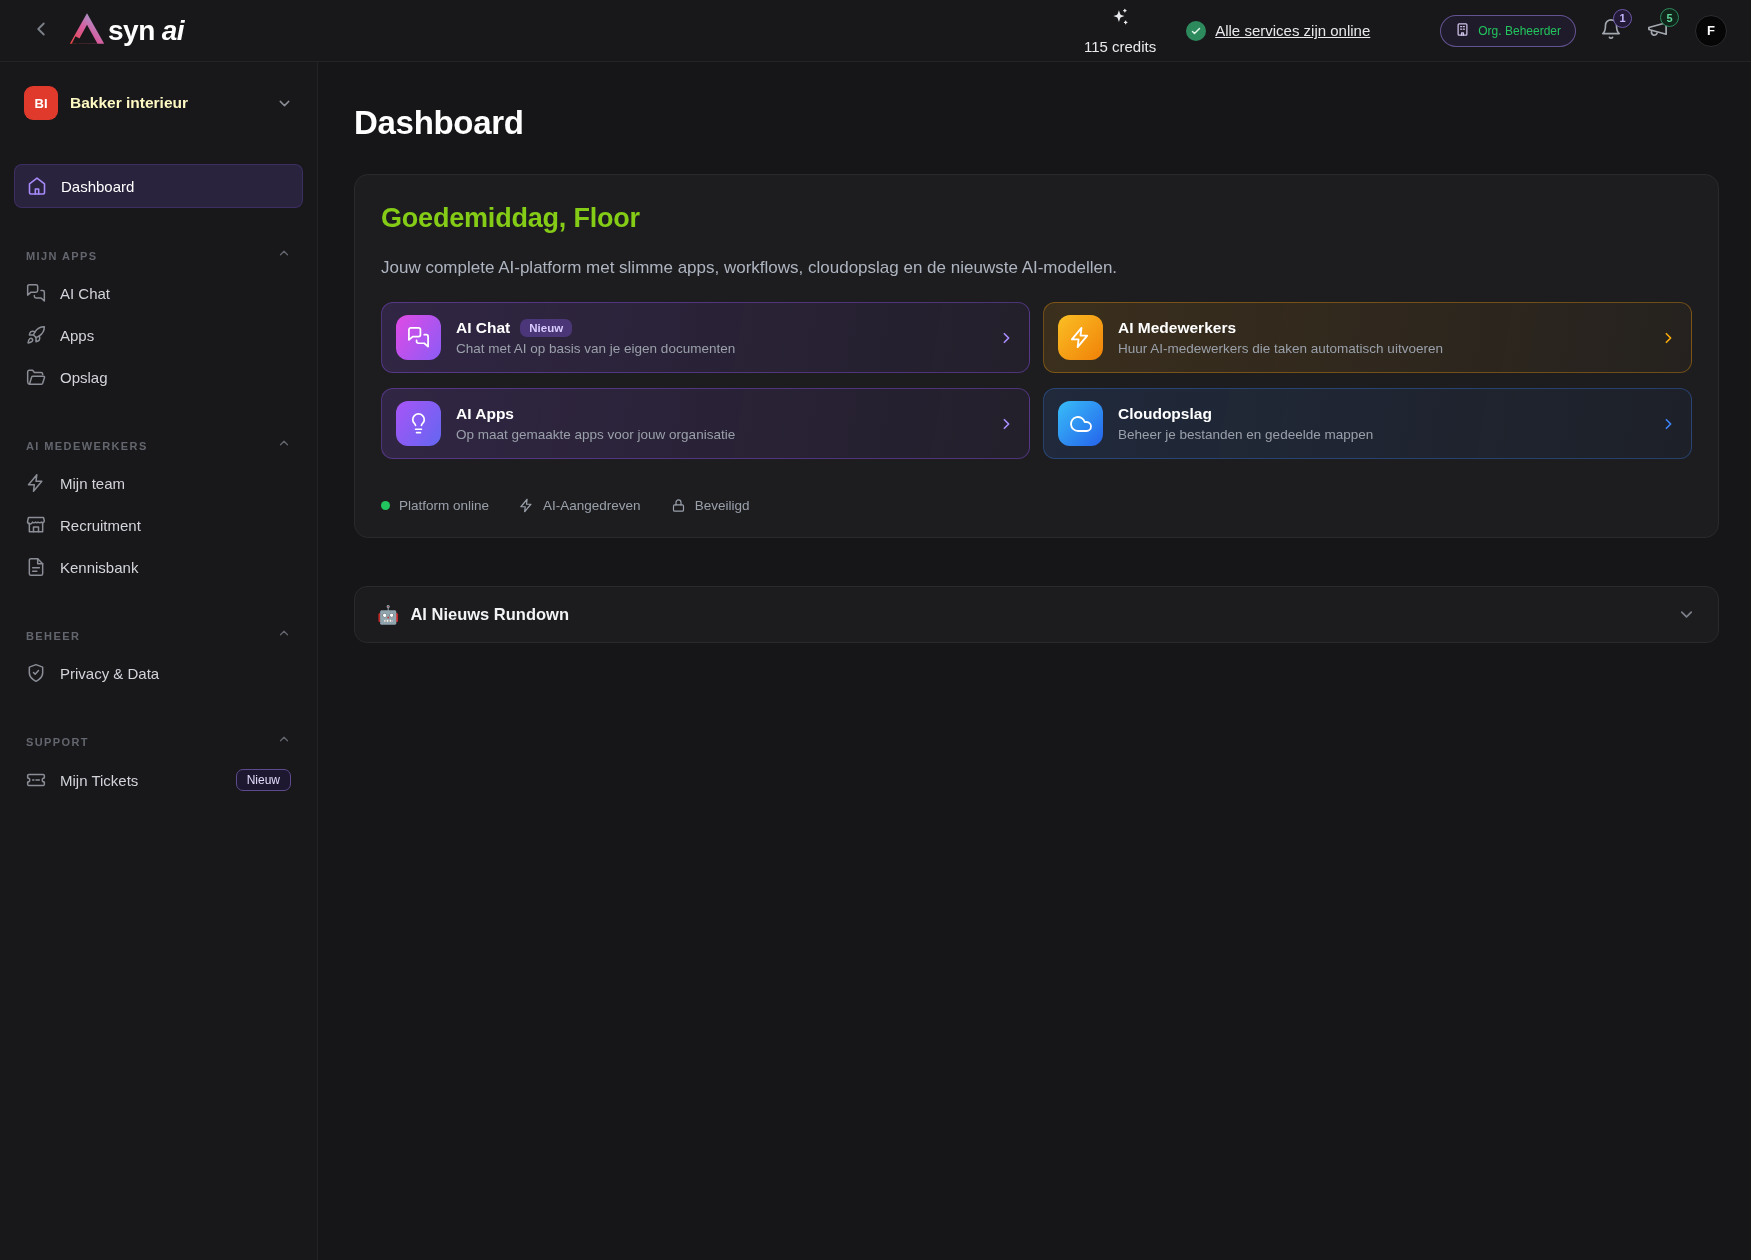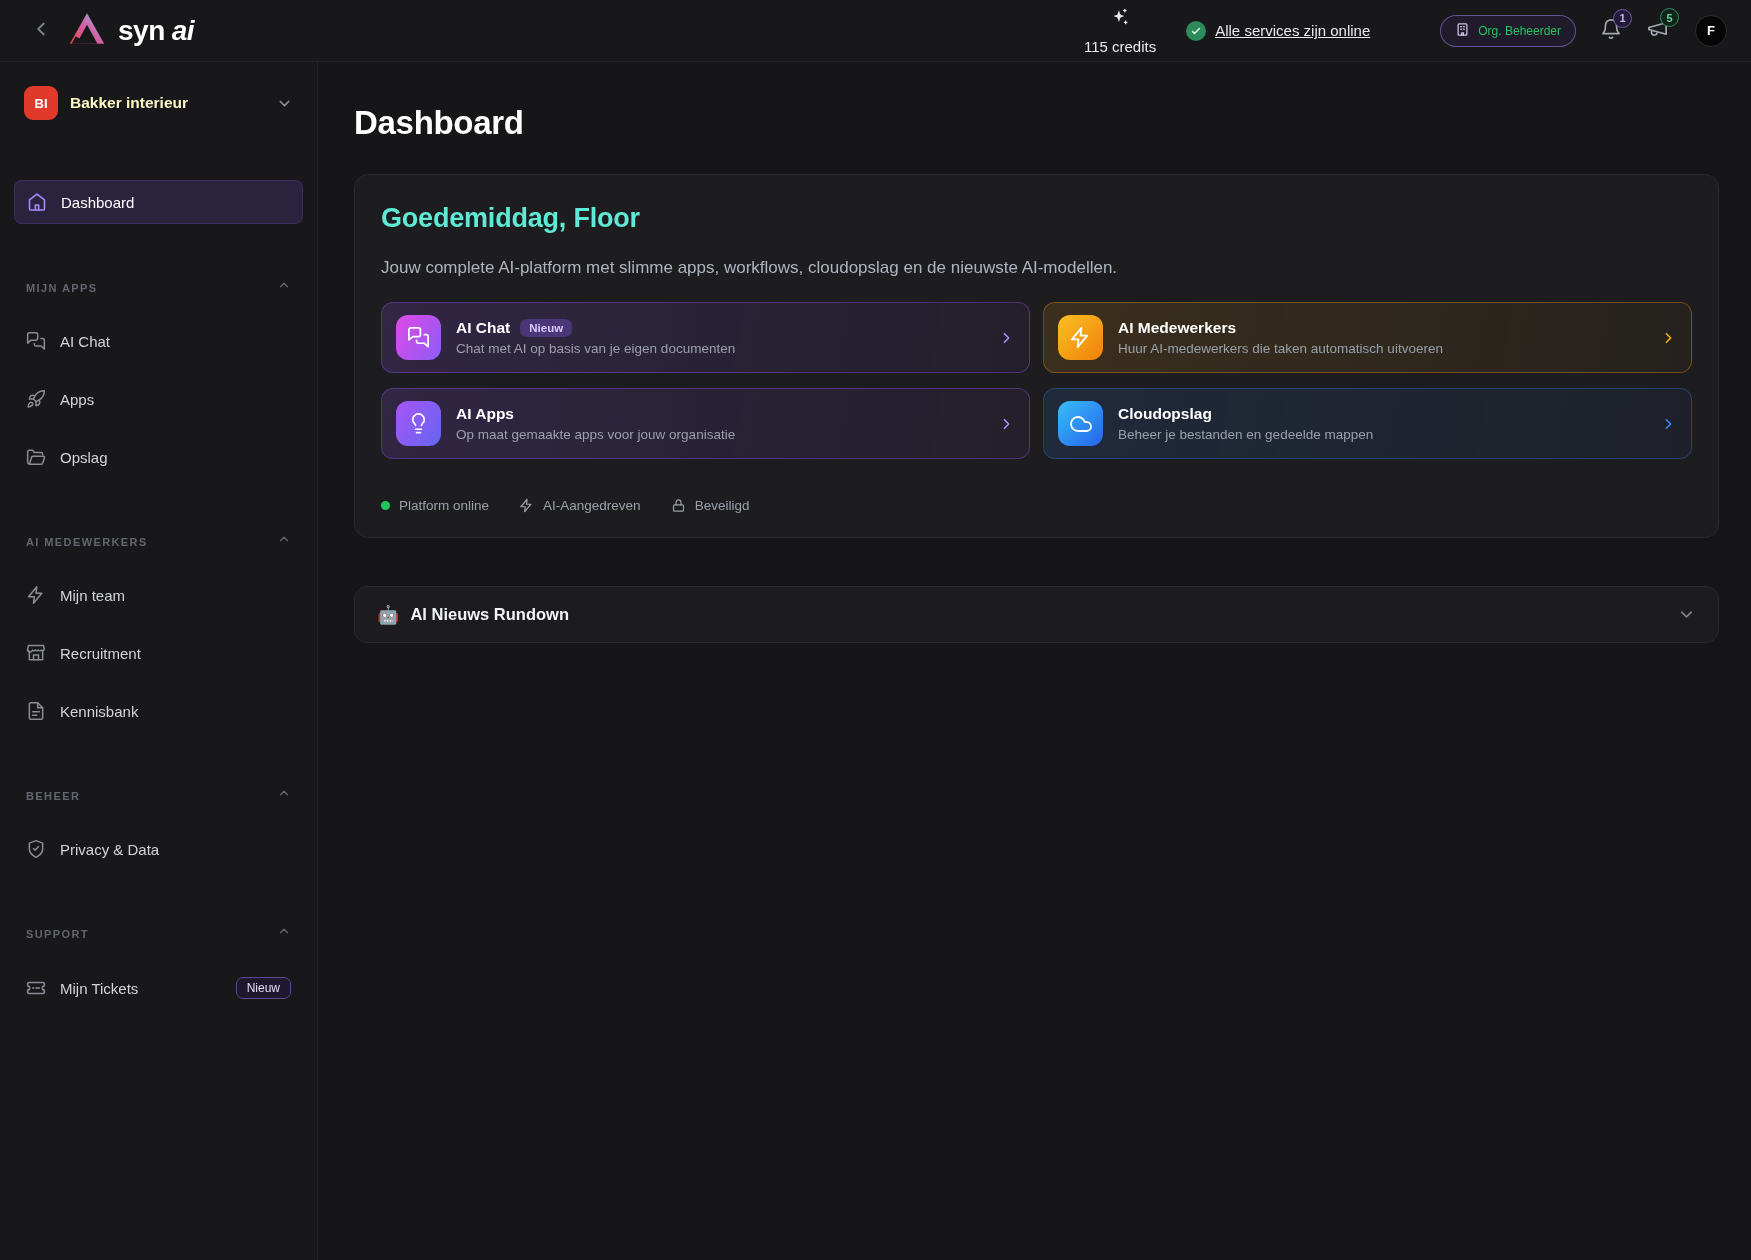--- a/index.html
+++ b/index.html
@@ -3,53 +3,53 @@
 <meta charset="utf-8">
 <style>
   html,body{margin:0;padding:0;background:#0c0c0e;}
   *{box-sizing:border-box;}
   body{font-family:"Liberation Sans", sans-serif;-webkit-font-smoothing:antialiased;}
   .app{position:relative;width:1751px;height:1260px;background:#18181a;color:#e8e9ec;overflow:hidden;}
 
   
   .header{height:62px;display:flex;align-items:center;padding:0 24px;background:#18181a;border-bottom:1px solid #232326;}
   .back-btn{width:34px;height:34px;display:flex;align-items:center;justify-content:center;color:#7c8088;background:none;border:none;cursor:pointer;margin-right:8px;}
-  .logo{display:flex;align-items:center;gap:10px;}
+  .logo{display:flex;align-items:center;gap:0;}
   .logo-text{font-size:28px;font-weight:800;color:#fff;letter-spacing:-0.5px;}
   .logo-text .ai{font-style:italic;font-weight:700;margin-left:7px;}
   .h-right{margin-left:auto;display:flex;align-items:center;}
   .credits{display:flex;align-items:center;gap:9px;font-size:15px;color:#e8e9ec;font-weight:500;flex-direction:column;}
   .svc-status{display:flex;align-items:center;gap:9px;font-size:15px;color:#e8e9ec;font-weight:500;margin-left:30px;text-decoration:underline;}
   .check-badge{width:20px;height:20px;border-radius:50%;background:#2d8a5d;display:flex;align-items:center;justify-content:center;}
   .role-badge{margin-left:70px;display:flex;align-items:center;gap:8px;padding:6px 14px;border:1px solid rgba(167,139,250,.5);border-radius:999px;background:rgba(124,58,237,.08);color:#22c55e;font-size:12px;font-weight:500;}
   .icon-wrap{position:relative;margin-left:24px;color:#a3a7af;display:flex;align-items:center;}
   .count-badge{position:absolute;top:-9px;right:-10px;min-width:19px;height:19px;padding:0 4px;border-radius:999px;font-size:11px;display:flex;align-items:center;justify-content:center;font-weight:600;}
   .count-badge.purple{background:#221a36;border:1px solid #6d57a8;color:#c4b5fd;}
   .count-badge.green{background:#10241a;border:1px solid #2d8a5d;color:#5fd598;}
   .avatar-user{margin-left:26px;width:32px;height:32px;border-radius:50%;background:#060607;border:1px solid #2c2c30;color:#fff;font-size:13px;font-weight:600;display:flex;align-items:center;justify-content:center;cursor:pointer;}
 
   
   .shell{display:flex;height:1198px;}
-  .sidebar{width:318px;flex:0 0 318px;border-right:1px solid #232326;padding:18px 14px;display:flex;flex-direction:column;gap:16px;}
+  .sidebar{width:318px;flex:0 0 318px;border-right:1px solid #232326;padding:18px 14px;display:flex;flex-direction:column;}
   .org-row{display:flex;align-items:center;gap:12px;padding:6px 10px;cursor:pointer;}
   .org-avatar{width:34px;height:34px;border-radius:9px;background:#e03a2d;color:#fff;font-size:13px;font-weight:700;display:flex;align-items:center;justify-content:center;}
   .org-name{font-size:15.5px;font-weight:600;color:#fef9c3;}
   .org-chev{margin-left:auto;color:#8a8d96;display:flex;}
   .nav-item{display:flex;align-items:center;gap:14px;padding:11px 12px;border-radius:8px;color:#d2d4da;font-size:15px;cursor:pointer;}
   .nav-item .nico{color:#8a8d96;display:flex;flex:0 0 auto;}
   .nav-item.active{margin-top:38px;background:rgba(139,92,246,.16);border:1px solid rgba(139,92,246,.2);color:#fff;font-weight:500;}
   .nav-item.active .nico{color:#a78bfa;}
   .sec-head{display:flex;align-items:flex-end;justify-content:space-between;margin:38px 0 10px;padding:0 12px;font-size:11px;font-weight:700;letter-spacing:1.4px;color:#63666e;cursor:pointer;}
   .pill-badge{margin-left:auto;padding:3px 10px;border-radius:7px;border:1px solid #5d4a8c;background:#1d1730;color:#e3dbfa;font-size:12px;font-weight:500;}
 
   
   .main{flex:1;padding:42px 32px 0 36px;background:#161618;}
   .page-title{font-size:33px;font-weight:700;color:#fff;margin:0 0 32px;letter-spacing:-0.3px;}
   .hero{border:1px solid #2a2a2e;border-radius:14px;background:#1d1d20;padding:28px 26px 24px;}
-  .hero h2{margin:0;font-size:27px;font-weight:700;color:#5eead4;letter-spacing:-0.2px;}
+  .hero h2{margin:0;font-size:27px;font-weight:700;color:#84cc16;letter-spacing:-0.2px;}
   .hero .sub{margin-top:9px;font-size:15px;color:#9aa0aa;}
   .hero .desc{margin-top:24px;font-size:17px;color:#aeb4bf;}
   .card-grid{margin-top:24px;display:grid;grid-template-columns:1fr 1fr;gap:15px 13px;}
   .app-card{position:relative;border-radius:12px;padding:12px 40px 12px 14px;display:flex;align-items:center;gap:15px;min-height:69px;cursor:pointer;}
   .app-card .chev{position:absolute;right:14px;top:50%;transform:translateY(-50%);display:flex;}
   .card--purple{background:linear-gradient(100deg,rgba(147,84,246,.17),rgba(147,84,246,.05));border:1px solid rgba(147,84,246,.38);}
   .card--purple .chev{color:#a78bfa;}
   .card--orange{background:linear-gradient(100deg,rgba(245,158,11,.14),rgba(245,158,11,.04));border:1px solid rgba(245,158,11,.35);}
   .card--orange .chev{color:#f5a80b;}
   .card--blue{background:linear-gradient(100deg,rgba(59,130,246,.13),rgba(59,130,246,.04));border:1px solid rgba(59,130,246,.32);}

